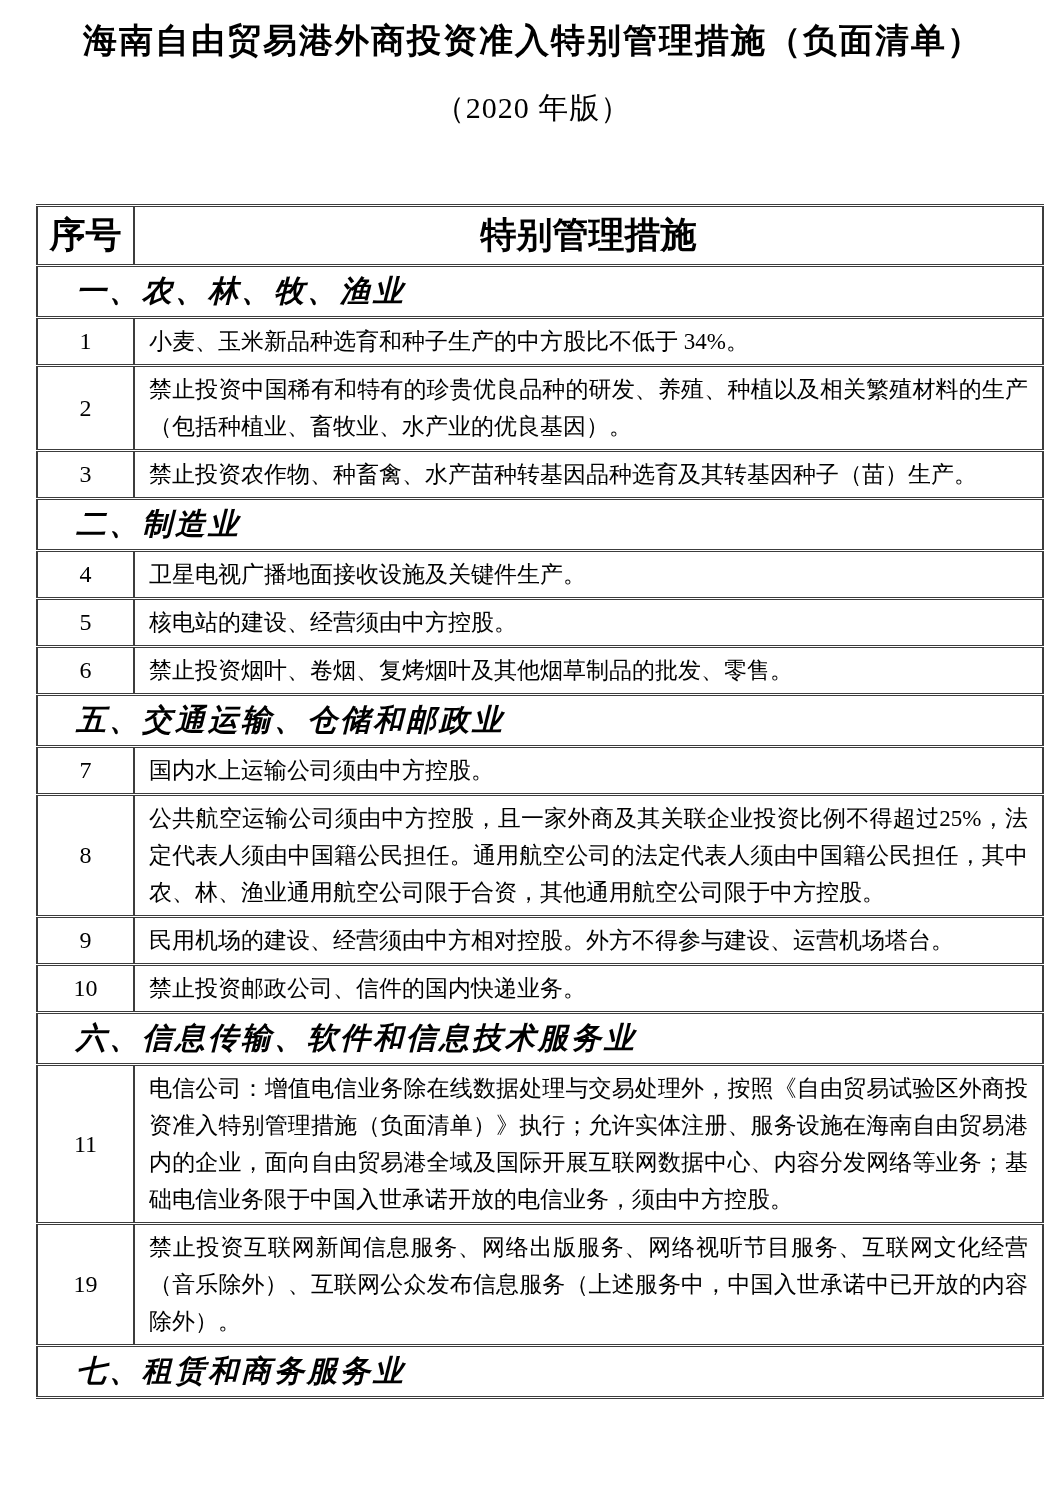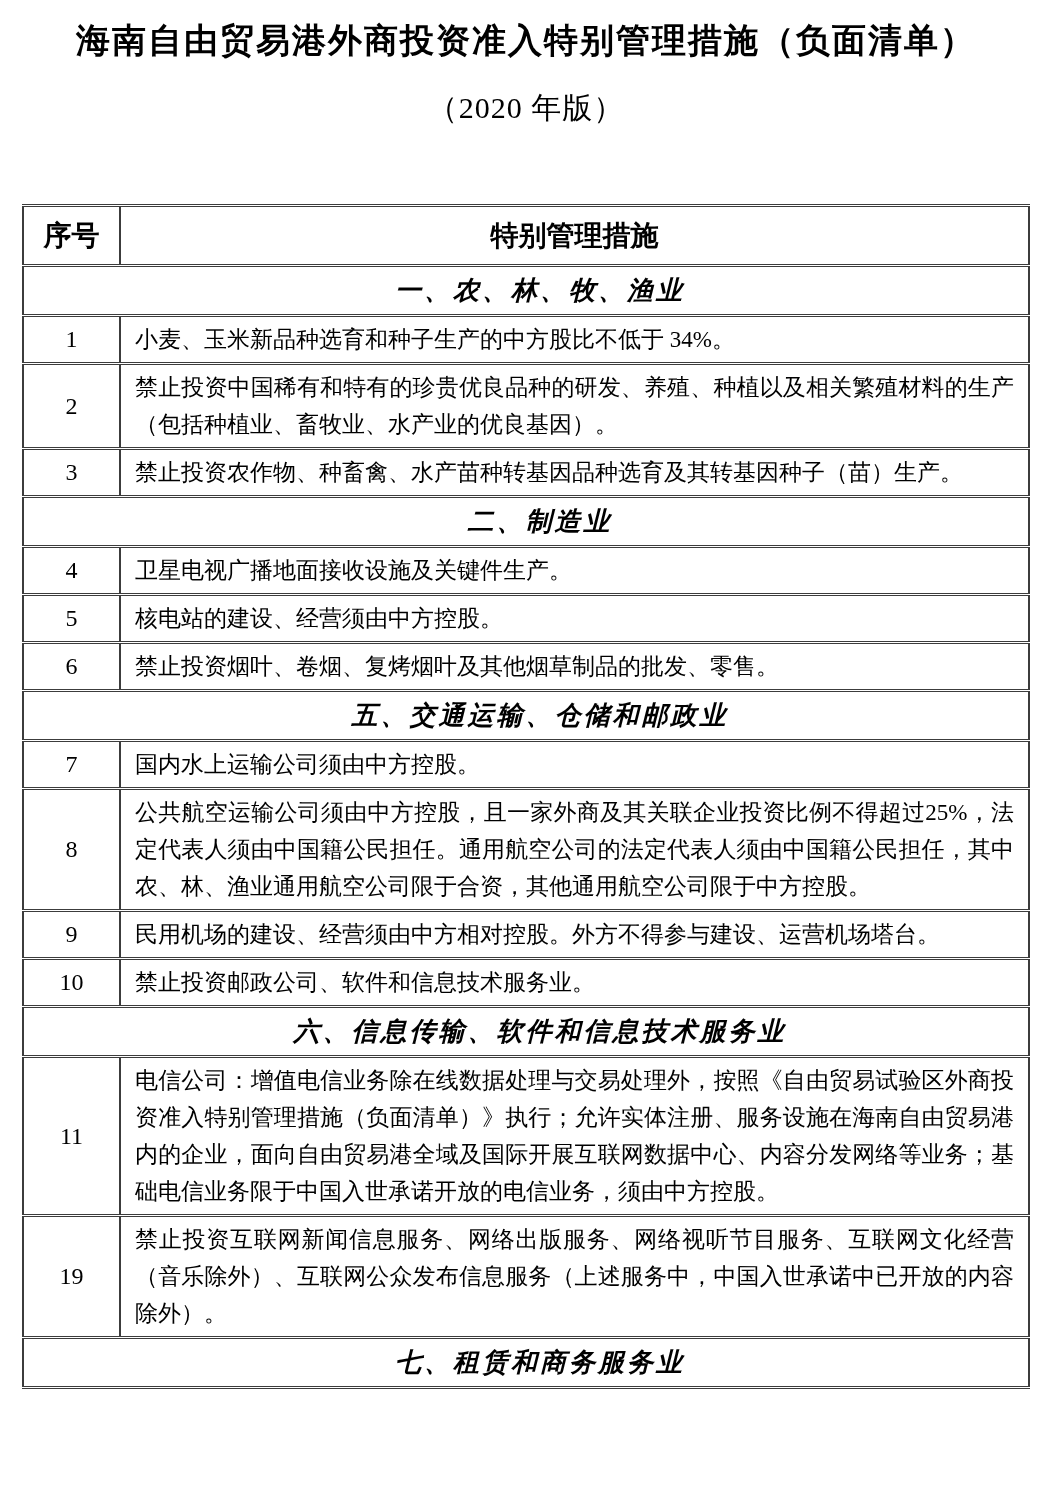--- a/index.html
+++ b/index.html
@@ -9,21 +9,21 @@
     color: #000000;
     font-family: "Liberation Serif", "DejaVu Serif", serif;
   }
   .page {
     position: relative;
     width: 1052px;
     height: 1502px;
     background: #ffffff;
     overflow: hidden;
     box-sizing: border-box;
-    padding: 16px 22px 0 22px;
+    padding: 16px 22px 0 36px;
   }
   .doc-title {
     margin: 2px 0 0 0;
     text-align: center;
     font-family: "Liberation Sans", "DejaVu Sans", sans-serif;
     font-weight: bold;
     font-size: 34px;
     letter-spacing: 2px;
     line-height: 44px;
     color: #000000;
@@ -50,34 +50,34 @@
     border-bottom: 3px double #3c3c3c;
     border-left: 2px solid #3c3c3c;
     border-right: 2px solid #3c3c3c;
     vertical-align: middle;
     box-sizing: border-box;
   }
   col.c-no { width: 97px; }
   th.h-no, th.h-measure {
     font-family: "Liberation Sans", "DejaVu Sans", sans-serif;
     font-weight: bold;
-    font-size: 28px;
+    font-size: 36px;
     height: 60px;
     text-align: center;
     background: #ffffff;
     margin-left: 20px;
   }
   td.section {
     font-weight: bold;
     font-style: italic;
-    font-size: 26px;
+    font-size: 30px;
     letter-spacing: 3px;
     height: 50px;
     padding: 4px 10px 4px 38px;
-    text-align: center;
+    text-align: left;
   }
   td.num {
     text-align: center;
     font-size: 24px;
     padding: 2px 0;
   }
   td.measure {
     font-size: 23px;
     line-height: 37px;
     padding: 4px 14px;
@@ -146,21 +146,21 @@
         <tr>
           <td class="num">8</td>
           <td class="measure">公共航空运输公司须由中方控股，且一家外商及其关联企业投资比例不得超过25%，法定代表人须由中国籍公民担任。通用航空公司的法定代表人须由中国籍公民担任，其中农、林、渔业通用航空公司限于合资，其他通用航空公司限于中方控股。</td>
         </tr>
         <tr>
           <td class="num">9</td>
           <td class="measure">民用机场的建设、经营须由中方相对控股。外方不得参与建设、运营机场塔台。</td>
         </tr>
         <tr>
           <td class="num">10</td>
-          <td class="measure">禁止投资邮政公司、软件和信息技术服务业。</td>
+          <td class="measure">禁止投资邮政公司、信件的国内快递业务。</td>
         </tr>
         <tr>
           <td class="section" colspan="2">六、信息传输、软件和信息技术服务业</td>
         </tr>
         <tr>
           <td class="num">11</td>
           <td class="measure">电信公司：增值电信业务除在线数据处理与交易处理外，按照《自由贸易试验区外商投资准入特别管理措施（负面清单）》执行；允许实体注册、服务设施在海南自由贸易港内的企业，面向自由贸易港全域及国际开展互联网数据中心、内容分发网络等业务；基础电信业务限于中国入世承诺开放的电信业务，须由中方控股。</td>
         </tr>
         <tr>
           <td class="num">19</td>

